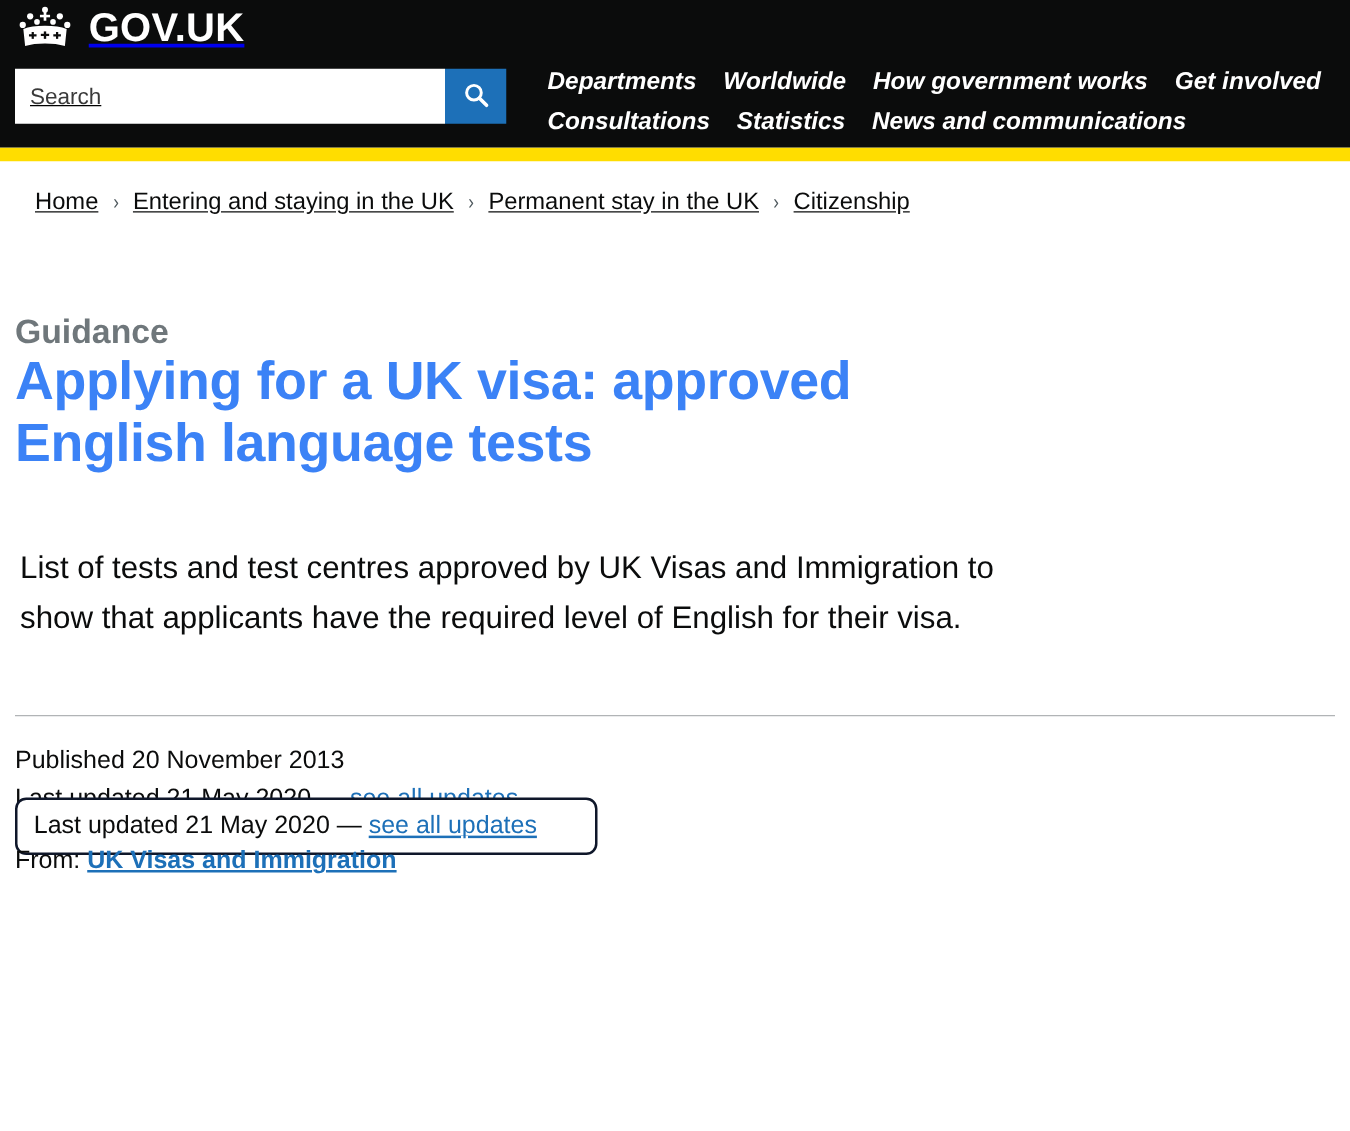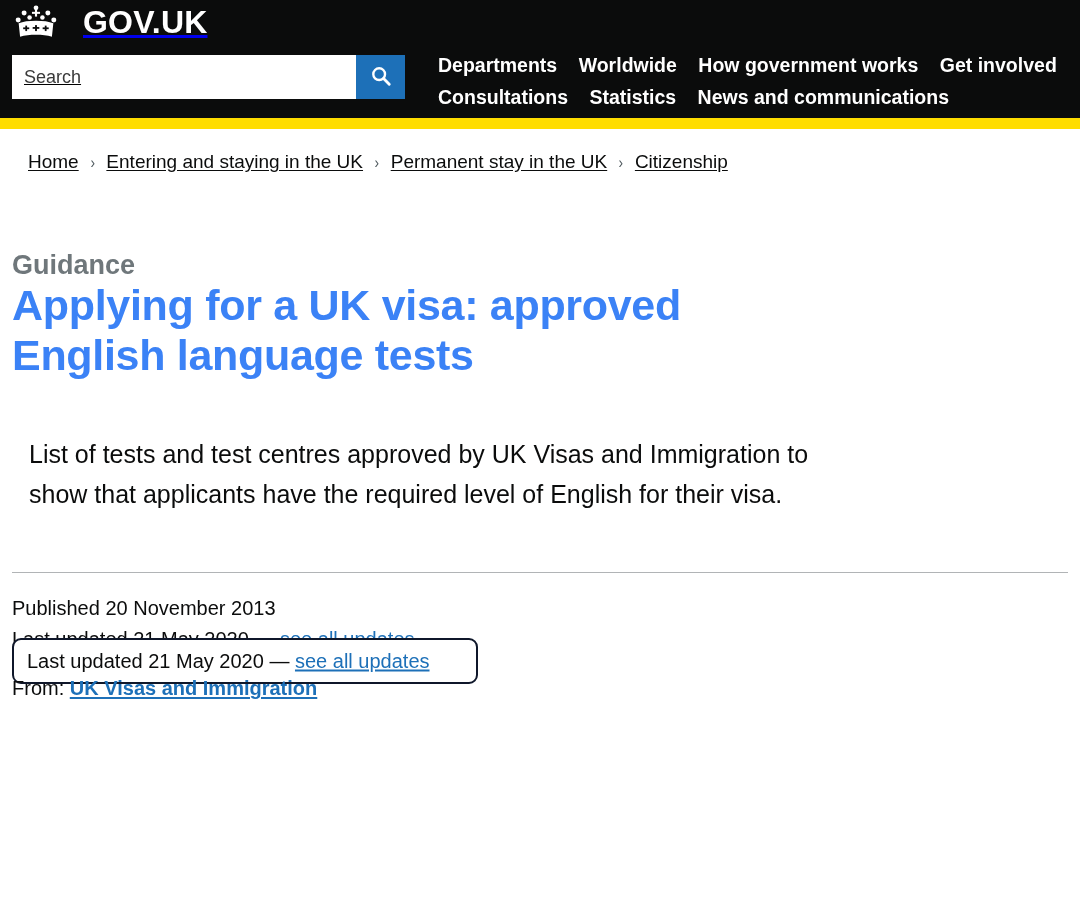--- a/index.html
+++ b/index.html
@@ -15,21 +15,21 @@
   
   .gov-header {
     background: #0b0c0c;
     height: 118px;
     position: relative;
     padding: 0;
   }
   .brand {
     position: absolute;
     left: 12px; top: 4px;
-    display: flex; align-items: center; gap: 23px;
+    display: flex; align-items: center; gap: 11px;
   }
   .crown { width: 48px; height: 38px; display: block; }
   .brand-text {
     color: #ffffff;
     font-size: 32px;
     font-weight: bold;
     letter-spacing: 0.2px;
     line-height: 1;
     padding-bottom: 3px;
   }
@@ -57,21 +57,21 @@
     border: none;
     display: flex; align-items: center; justify-content: center;
     cursor: pointer;
     padding: 0;
   }
   .nav-links {
     position: absolute;
     left: 438px; top: 50px;
     width: 640px;
   }
-  .nav-row { display: block; white-space: nowrap; line-height: 31px; }
+  .nav-row { display: block; white-space: nowrap; line-height: 31px; font-style: italic; }
   .nav-link {
     color: #ffffff;
     font-size: 19.5px;
     font-weight: bold;
     text-decoration: none;
     margin-right: 17px;
     display: inline-block;
   }
   .nav-link:last-child { margin-right: 0; }
 
@@ -134,21 +134,21 @@
     font-weight: bold;
     line-height: 1.16;
     margin: 0 0 0 0;
     max-width: 720px;
     letter-spacing: -0.3px;
   }
   .doc-desc {
     color: #0b0c0c;
     font-size: 25px;
     line-height: 1.6;
-    margin: 54px 0 0 17px;
+    margin: 54px 0 0 4px;
     max-width: 820px;
   }
 
   
   .meta-rule {
     border: none;
     border-top: 1px solid #b1b4b6;
     margin: 58px 0 0 0;
     width: 100%;
   }

